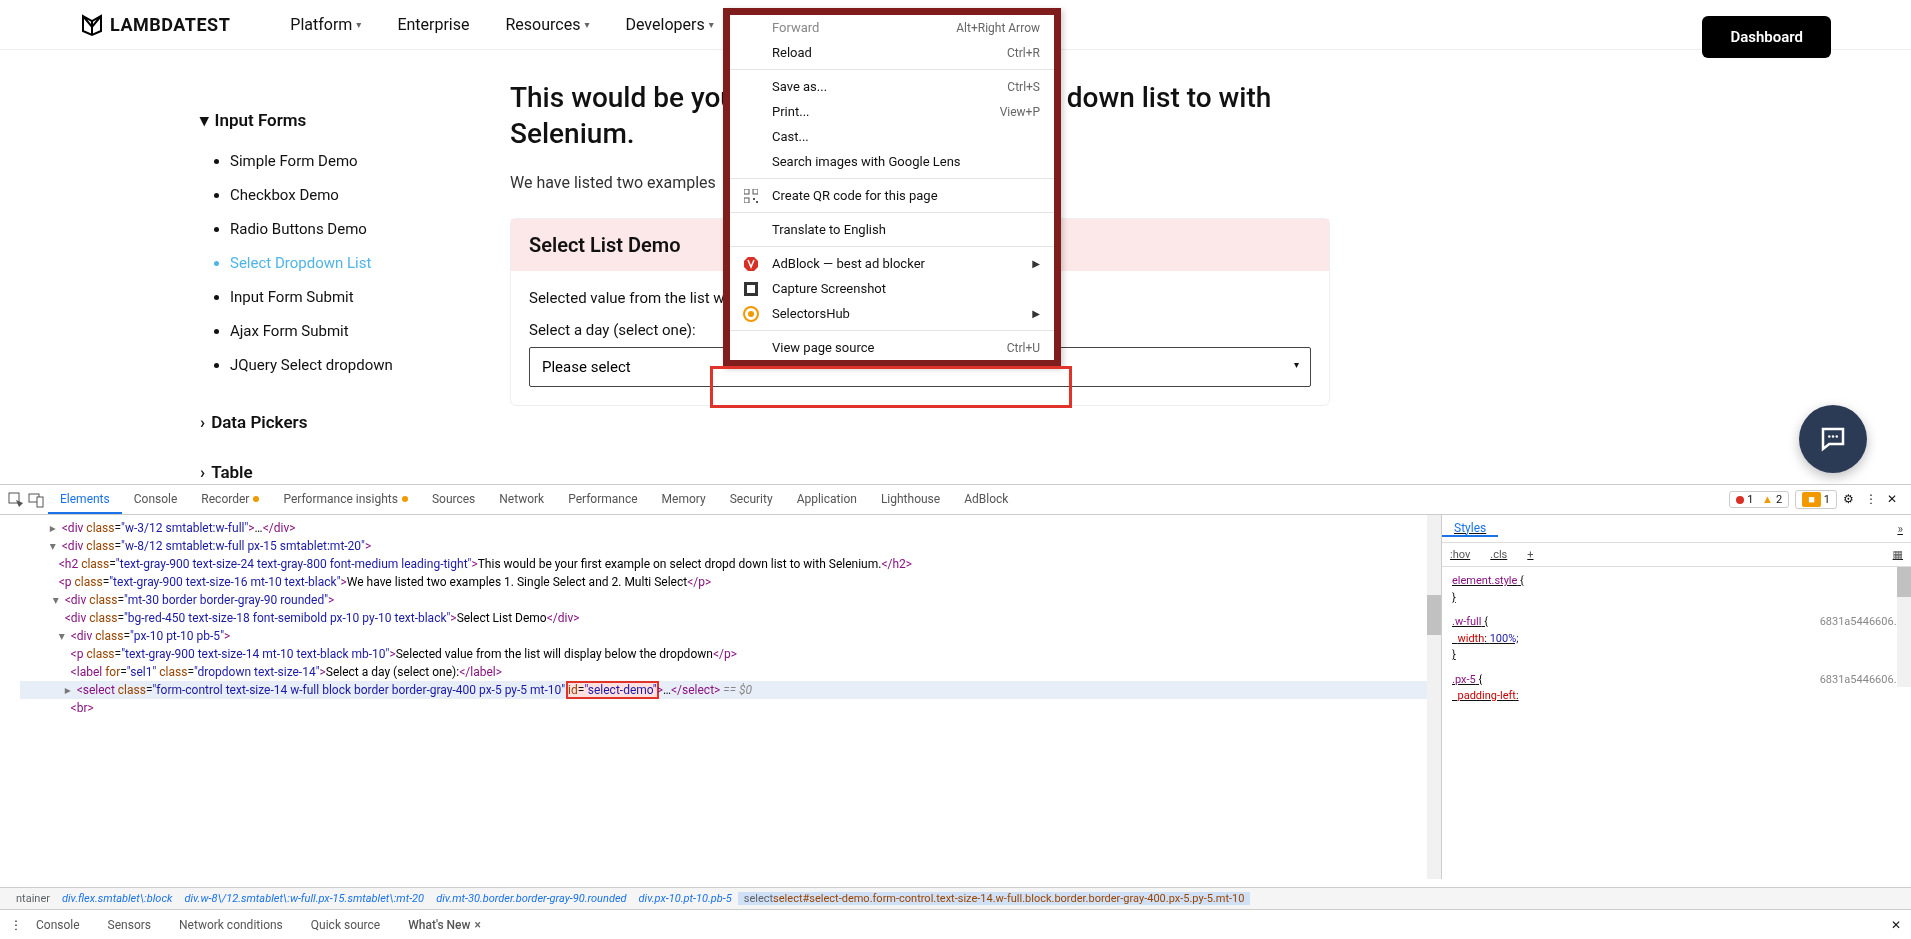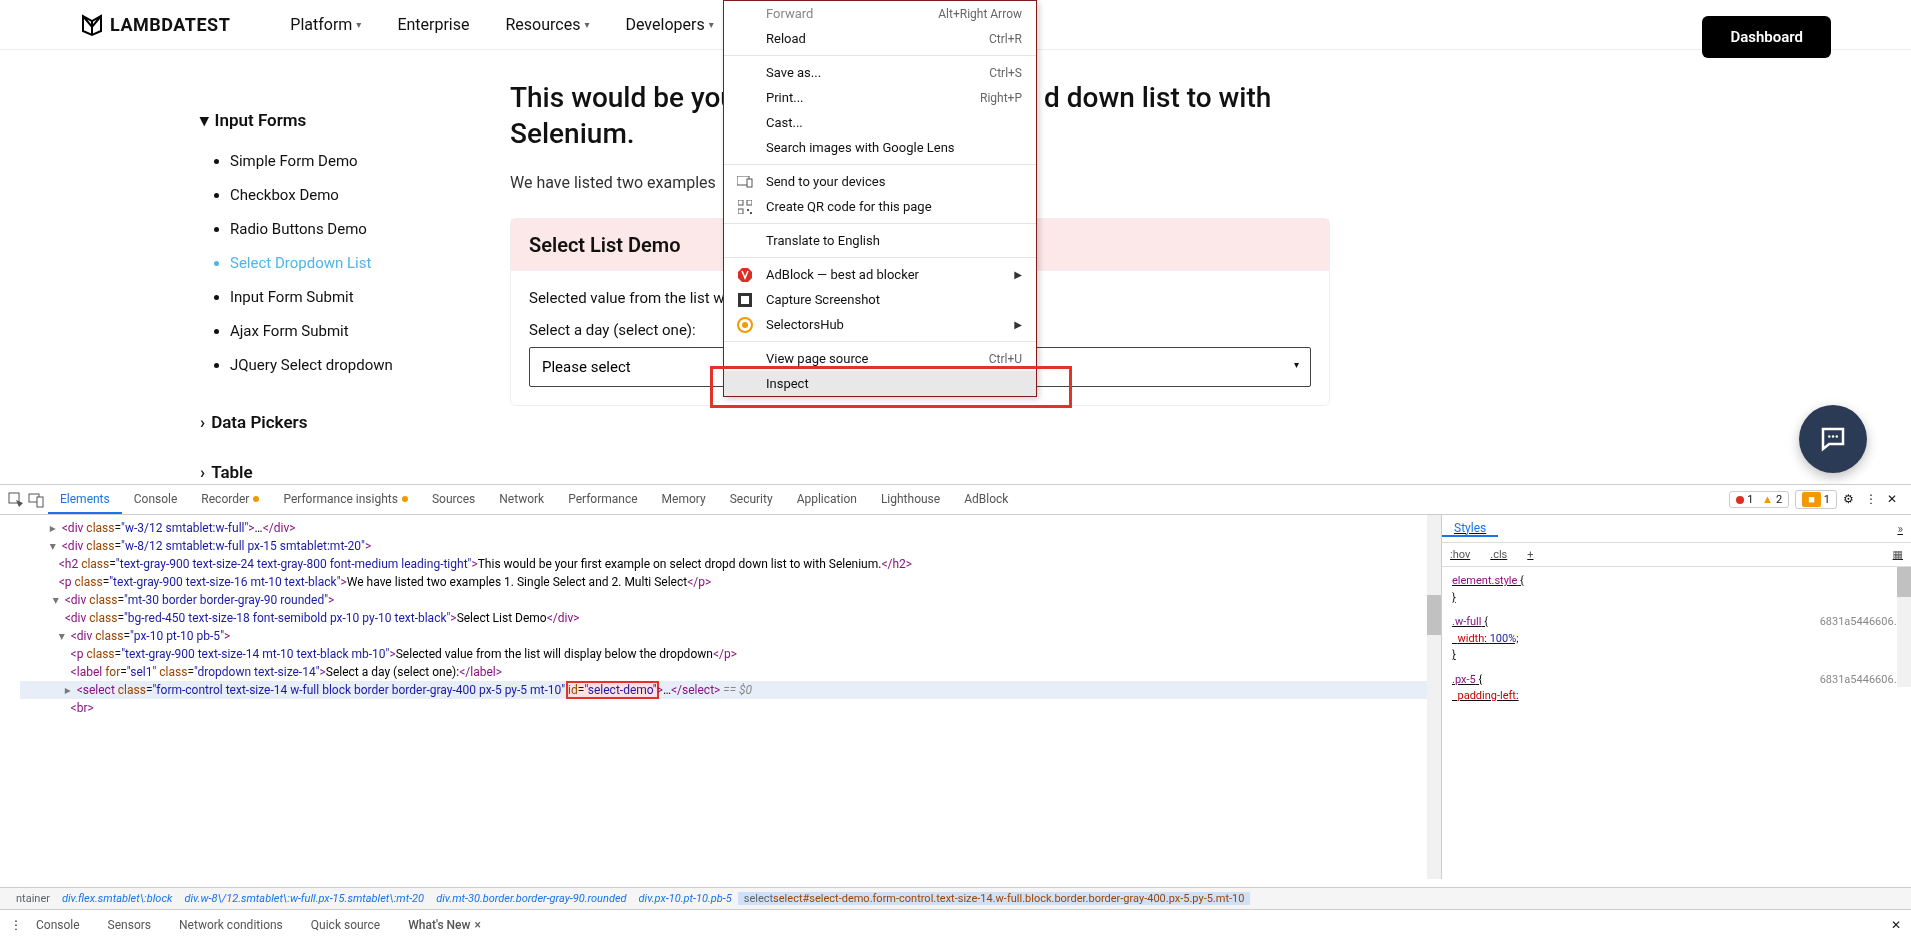--- a/index.html
+++ b/index.html
@@ -29,21 +29,21 @@
 .card { border:1px solid #eee; border-radius:6px; margin-top:26px; }
 .card-head { background:#fce8e8; padding:14px 18px; font-size:20px; font-weight:600; }
 .card-body { padding:18px; }
 .card-body p { font-size:15px; margin-bottom:14px; }
 .card-body label { font-size:15px; display:block; margin-bottom:8px; }
 .select-wrap { position:relative; }
 select { width:100%; padding:10px 12px; font-size:15px; border:1px solid #444; border-radius:2px; appearance:none; background:#fff; }
 .select-chev { position:absolute; right:12px; top:12px; font-size:10px; pointer-events:none; }
 
 
-.ctx-menu { position:absolute; left:723px; top:0; width:314px; background:#fff; border:1px solid #7f1d1d; box-shadow:2px 2px 6px rgba(0,0,0,0.2); z-index:100; font-size:13px; }
+.ctx-menu { position:absolute; left:723px; top:8px; width:338px; background:#fff; border:7px solid #7f1d1d; box-shadow:2px 2px 6px rgba(0,0,0,0.2); z-index:100; font-size:13px; }
 .ctx-row { display:flex; align-items:center; padding:5px 14px 5px 42px; position:relative; cursor:default; }
 .ctx-row.disabled { color:#888; }
 .ctx-row .shortcut { margin-left:auto; color:#666; font-size:12px; }
 .ctx-row .sub-arrow { margin-left:auto; color:#333; font-size:10px; }
 .ctx-sep { height:1px; background:#e4e4e4; margin:4px 0; }
 .ctx-icon { position:absolute; left:12px; width:18px; height:18px; display:flex; align-items:center; justify-content:center; }
 .ctx-row.highlight { background:#e8e8e8; }
 .ctx-red-box { position:absolute; border:3px solid #e0342b; pointer-events:none; }
 .ctx-red-box.a { left:710px; top:366px; width:362px; height:42px; z-index:101; }
 
@@ -186,38 +186,29 @@
       <span>Reload</span>
       <span class="shortcut">Ctrl+R</span>
     </div>
   <div class="ctx-sep"></div>
   <div class="ctx-row">
       <span>Save as...</span>
       <span class="shortcut">Ctrl+S</span>
     </div>
   <div class="ctx-row">
       <span>Print...</span>
-      <span class="shortcut">Right+P</span>
+      <span class="shortcut">View+P</span>
     </div>
   <div class="ctx-row">
       <span>Cast...</span>
     </div>
   <div class="ctx-row">
       <span>Search images with Google Lens</span>
     </div>
   <div class="ctx-sep"></div>
-  <div class="ctx-row">
-      <span class="ctx-icon">
-        <svg width="16" height="12" viewBox="0 0 16 12">
-          <rect x="0" y="0" width="12" height="9" fill="none" stroke="#555"></rect>
-          <rect x="10" y="3" width="5" height="8" fill="#fff" stroke="#555"></rect>
-        </svg>
-      </span>
-      <span>Send to your devices</span>
-    </div>
   <div class="ctx-row">
       <span class="ctx-icon">
         <svg width="14" height="14" viewBox="0 0 14 14">
           <rect x="0" y="0" width="5" height="5" fill="none" stroke="#555"></rect>
           <rect x="9" y="0" width="5" height="5" fill="none" stroke="#555"></rect>
           <rect x="0" y="9" width="5" height="5" fill="none" stroke="#555"></rect>
           <rect x="9" y="9" width="2" height="2" fill="#555"></rect>
           <rect x="12" y="12" width="2" height="2" fill="#555"></rect>
         </svg>
       </span>
@@ -254,23 +245,20 @@
           <circle cx="8" cy="8" r="3" fill="#f29900"></circle>
         </svg>
       </span>
       <span>SelectorsHub</span>
       <span class="sub-arrow">▶</span>
     </div>
   <div class="ctx-sep"></div>
   <div class="ctx-row">
       <span>View page source</span>
       <span class="shortcut">Ctrl+U</span>
-    </div>
-  <div class="ctx-row highlight">
-      <span>Inspect</span>
     </div>
 </div>
 <div class="ctx-red-box a"></div>
 
 <div class="chat-fab">
   <svg viewBox="0 0 24 24">
       <path d="M4 4h16v12H9l-5 4V4z" fill="none" stroke="#fff" stroke-width="2"></path>
       <circle cx="9" cy="10" r="1" fill="#fff"></circle>
       <circle cx="12" cy="10" r="1" fill="#fff"></circle>
       <circle cx="15" cy="10" r="1" fill="#fff"></circle>

